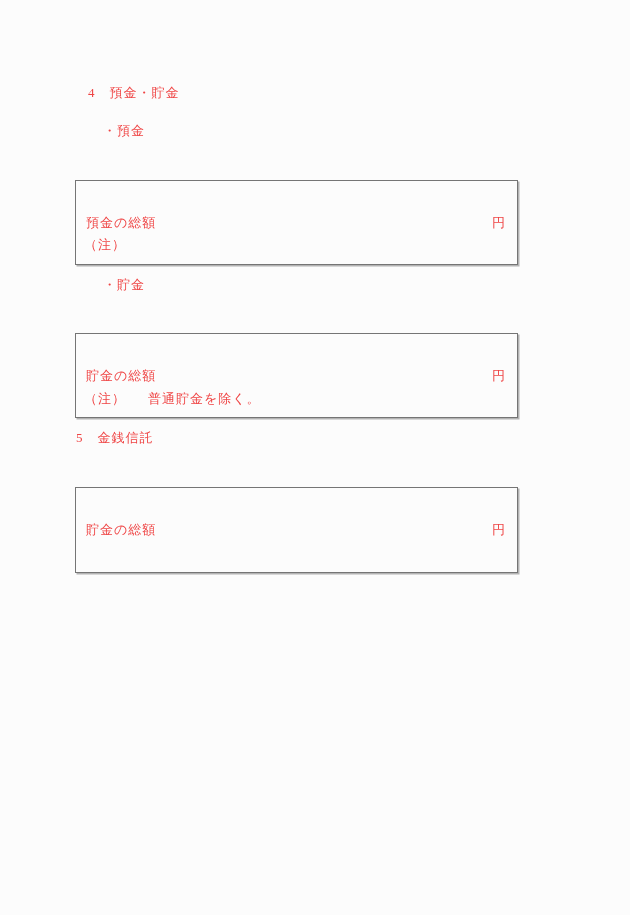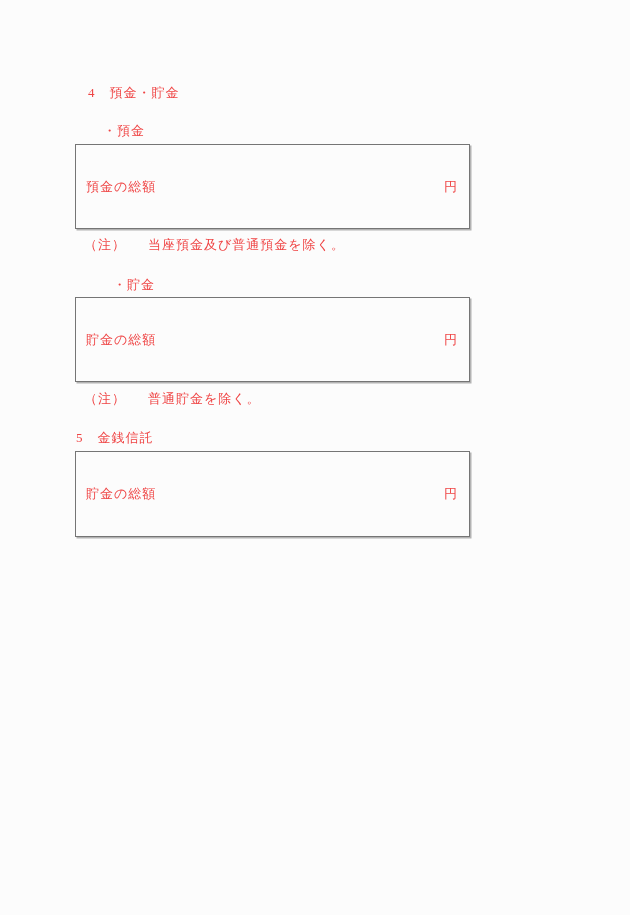--- a/index.html
+++ b/index.html
@@ -22,34 +22,35 @@
     position: absolute;
     white-space: pre;
   }
   .h-sec4 { left: 88px; top: 84px; }
   .h-sec5 { left: 76px; top: 429px; }
   .bullet {
     position: absolute;
     white-space: pre;
   }
   .b-deposit { left: 103px; top: 122px; }
-  .b-savings { left: 113px; top: 276px; }
+  .b-savings { left: 103px; top: 276px; }
   .field-box {
     position: absolute;
     left: 75px;
-    width: 395px;
+    width: 443px;
     box-sizing: border-box;
     border: 1px solid #757575;
     box-shadow: 1.5px 1.5px 0 rgba(90,90,90,0.45);
     background: #fcfcfc;
     display: flex;
     justify-content: space-between;
     align-items: center;
     padding: 0 11px 0 10px;
     cursor: text;
+    margin-top: 36px;
   }
   .box-deposit { top: 144px; height: 85px; }
   .box-savings { top: 297px; height: 85px; }
   .box-trust   { top: 451px; height: 86px; }
   .field-label { white-space: pre; }
   .unit { white-space: pre; }
   .note {
     position: absolute;
     display: flex;
     gap: 22px;
@@ -67,21 +68,20 @@
 
   <div class="bullet b-deposit">・預金</div>
 
   <div class="field-box box-deposit">
     <span class="field-label">預金の総額</span>
     <span class="unit">円</span>
   </div>
 
   <div class="note n-deposit">
     <span>（注）</span>
-    <span>当座預金及び普通預金を除く。</span>
   </div>
 
   <div class="bullet b-savings">・貯金</div>
 
   <div class="field-box box-savings">
     <span class="field-label">貯金の総額</span>
     <span class="unit">円</span>
   </div>
 
   <div class="note n-savings">

